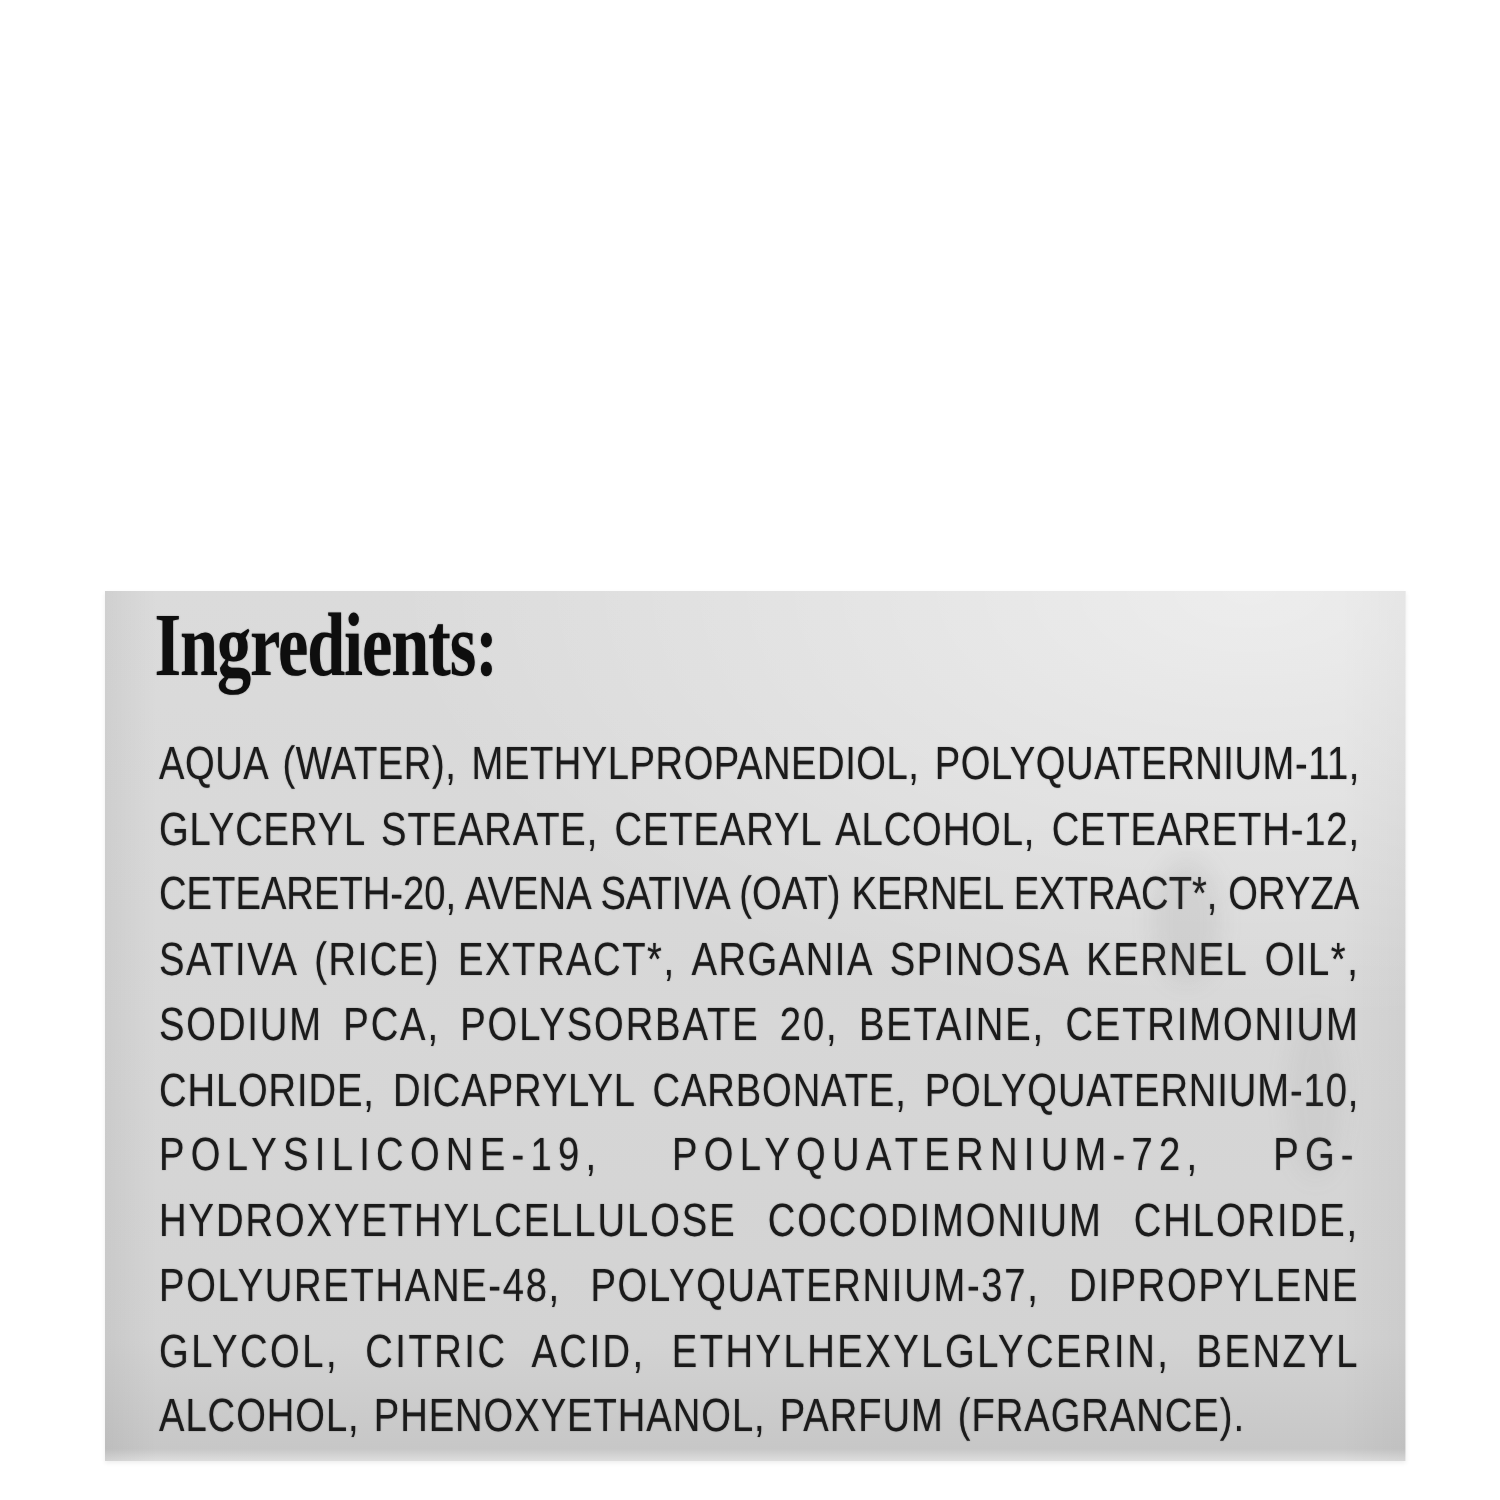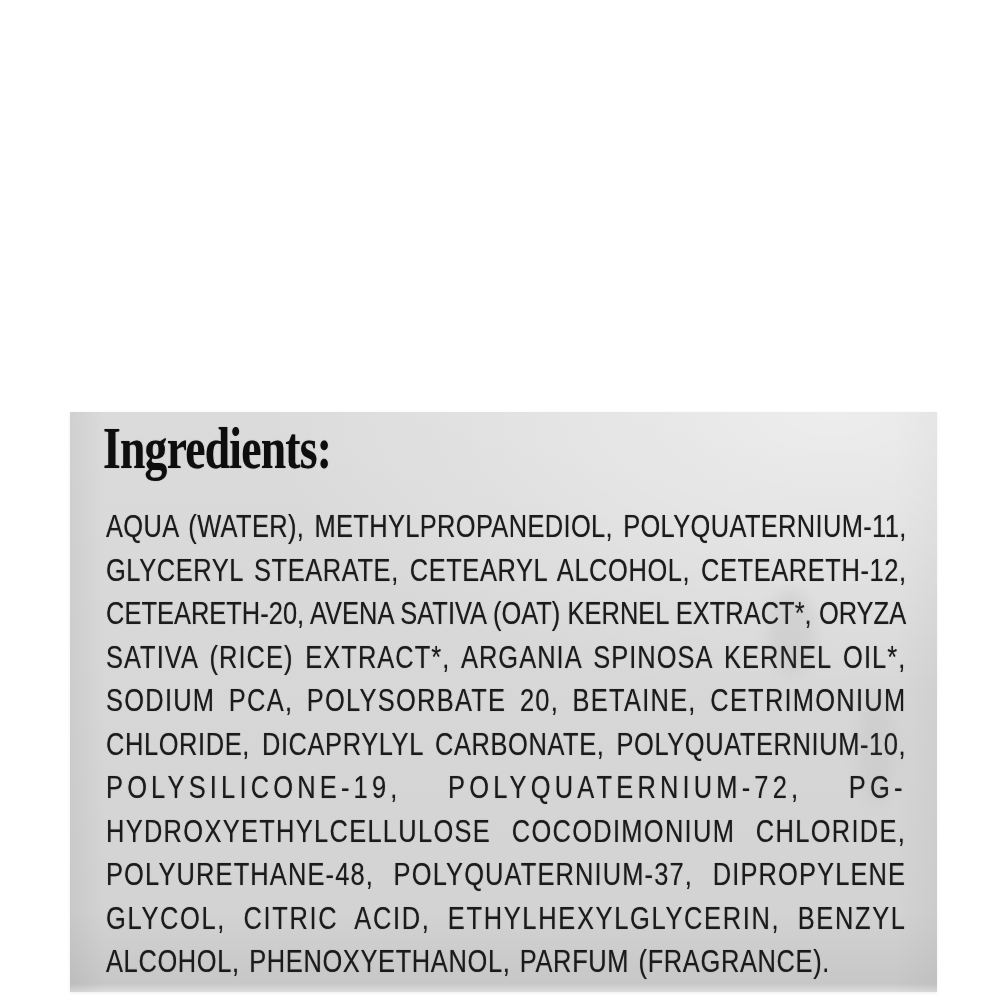--- a/index.html
+++ b/index.html
@@ -2,21 +2,21 @@
 <html><head>
 <meta charset="utf-8">
 <style>
   html,body{margin:0;padding:0;background:#ffffff;}
   .root{
     position:relative;width:1000px;height:1000px;background:#ffffff;
     overflow:hidden;font-family:"Liberation Sans",sans-serif;
   }
   
   .label{
-    position:absolute;left:70px;top:412px;width:867px;height:580px;
+    position:absolute;left:70px;top:394px;width:867px;height:580px;
     background:
       radial-gradient(120% 90% at 88% 0%, rgba(255,255,255,0.50), rgba(255,255,255,0) 55%),
       linear-gradient(90deg, rgba(0,0,0,0.05), rgba(0,0,0,0) 4%, rgba(0,0,0,0) 95%, rgba(0,0,0,0.035)),
       linear-gradient(180deg, #dbdbdb 0%, #d7d7d7 50%, #d3d3d3 86%, #c7c7c7 98.6%, #dedede 100%);
     box-shadow:0 1px 3px rgba(0,0,0,0.07);
     filter:blur(0.35px);
   }
   .heading{
     position:absolute;left:33px;top:6px;
     font-family:"Liberation Serif",serif;font-weight:bold;

